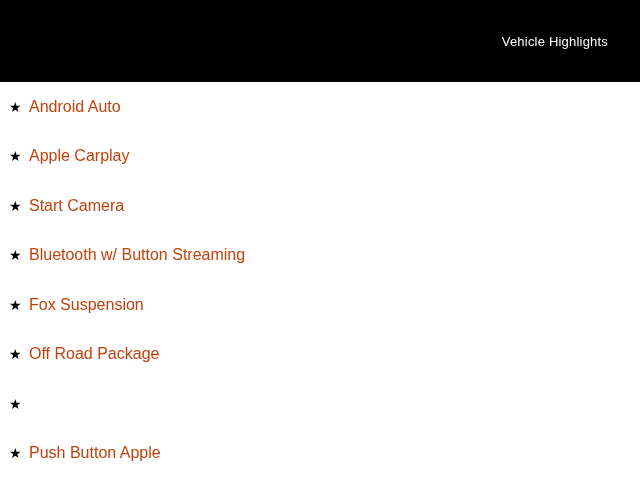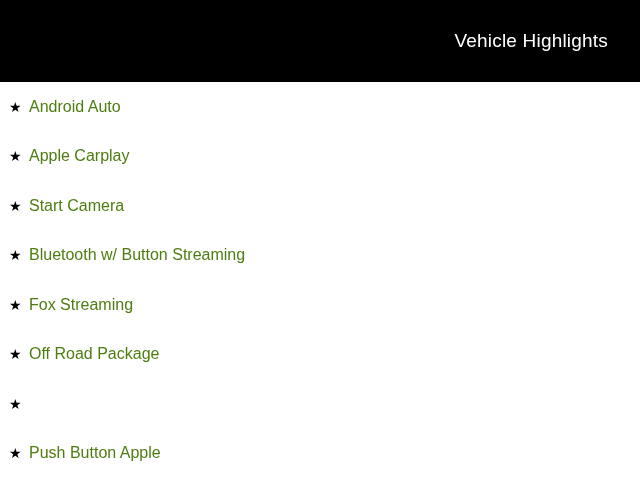--- a/index.html
+++ b/index.html
@@ -23,21 +23,21 @@
     height: 82px;
     background: #000000;
     display: flex;
     align-items: center;
     justify-content: flex-end;
     box-sizing: border-box;
     padding-right: 32px;
   }
   .header-title {
     color: #ffffff;
-    font-size: 19px;
+    font-size: 13px;
     letter-spacing: 0.2px;
     font-weight: 400;
   }
   .highlights-list {
     list-style: none;
     margin: 0;
     padding: 0;
   }
   .highlight-item {
     display: flex;
@@ -48,21 +48,21 @@
   }
   .bullet-star {
     width: 20px;
     flex: 0 0 20px;
     color: #000000;
     font-size: 14px;
     line-height: 1;
     text-align: left;
   }
   .highlight-label {
-    color: #4d7c0f;
+    color: #c2410c;
     font-size: 16px;
     line-height: 1;
     font-weight: 400;
   }
 </style>
 </head>
 <body>
 
 <div class="page">
 
@@ -87,21 +87,21 @@
       <span class="highlight-label">Start Camera</span>
     </li>
 
     <li class="highlight-item">
       <span class="bullet-star">★</span>
       <span class="highlight-label">Bluetooth w/ Button Streaming</span>
     </li>
 
     <li class="highlight-item">
       <span class="bullet-star">★</span>
-      <span class="highlight-label">Fox Streaming</span>
+      <span class="highlight-label">Fox Suspension</span>
     </li>
 
     <li class="highlight-item">
       <span class="bullet-star">★</span>
       <span class="highlight-label">Off Road Package</span>
     </li>
 
     <li class="highlight-item">
       <span class="bullet-star">★</span>
     </li>

